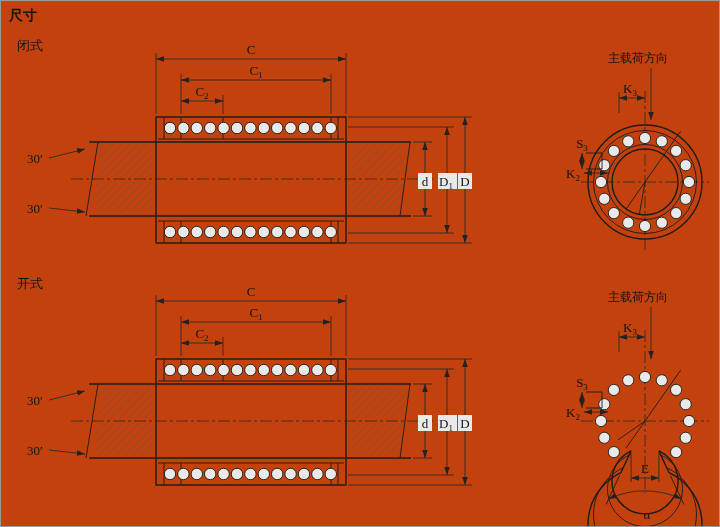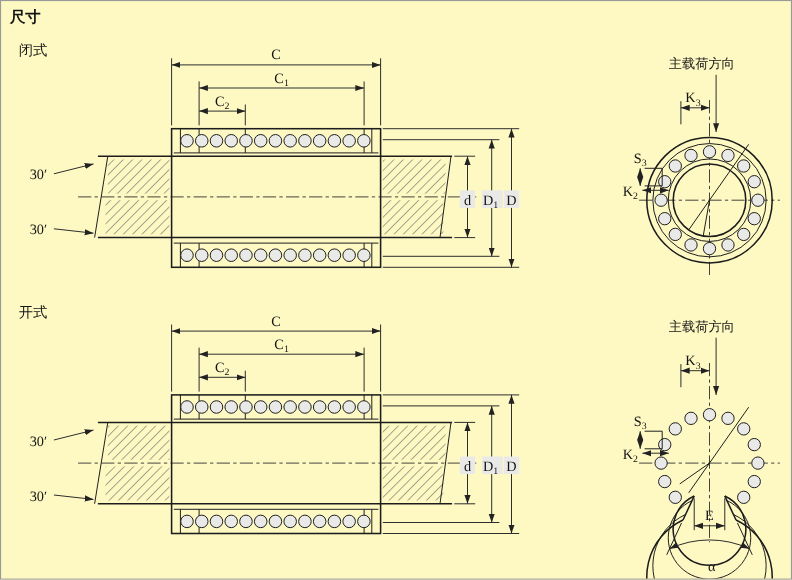--- a/index.html
+++ b/index.html
@@ -1,16 +1,16 @@
 <!DOCTYPE html>
 <html><head>
 <meta charset="utf-8">
 <style>
   html,body{margin:0;padding:0;background:#cfcfcf;}
-  .page{position:relative;width:720px;height:527px;background:#fef9c3;border:1px solid #9a9a9a;box-sizing:border-box;overflow:hidden;}
+  .page{position:relative;width:720px;height:527px;background:#c2410c;border:1px solid #9a9a9a;box-sizing:border-box;overflow:hidden;}
   svg{display:block;}
   svg text{fill:#141414;}
   .t-title{font:600 14px "DejaVu Sans",sans-serif;}
   .t-sec{font:500 13px "DejaVu Sans",sans-serif;}
   .t-cjk{font:12px "DejaVu Sans",sans-serif;}
   .t-dim{font:13px "Liberation Serif",serif;}
   .t-dim .sub{font-size:9px;}
   .o{stroke:#1c1c1c;stroke-width:1.4;fill:none;}
   .m{stroke:#1c1c1c;stroke-width:0.9;fill:none;}
   .d{stroke:#2a2a2a;stroke-width:0.9;fill:none;}

